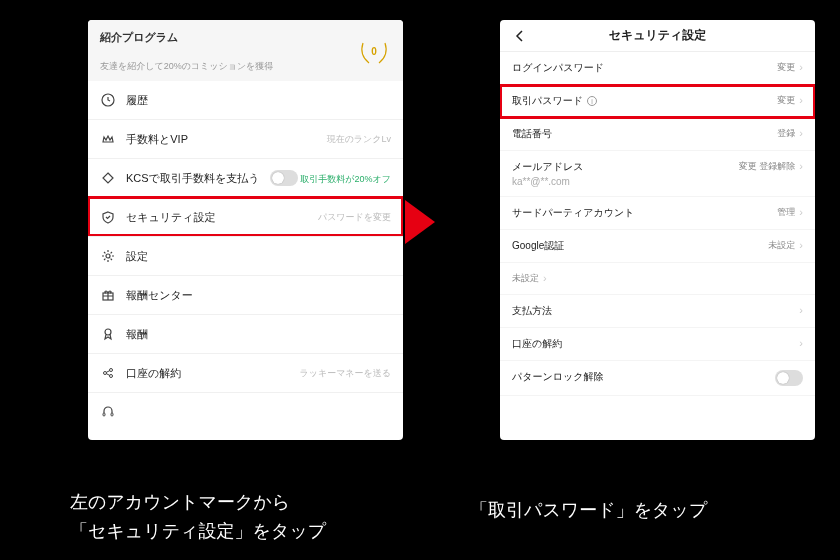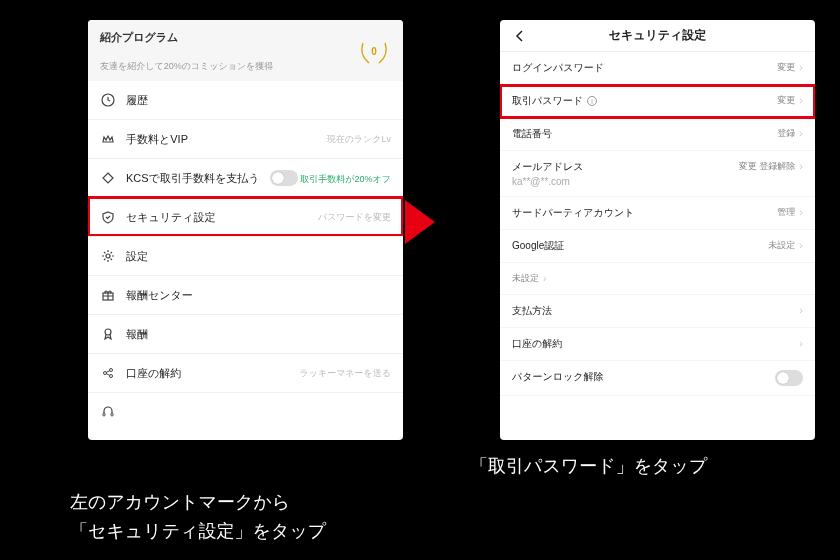--- a/index.html
+++ b/index.html
@@ -130,21 +130,21 @@
 
   .caption {
     position: absolute;
     color: #fff;
     font-size: 18px;
     line-height: 1.6;
     font-weight: 500;
     white-space: nowrap;
   }
   .caption-left { left: 70px; top: 488px; }
-  .caption-right { left: 470px; top: 452px; }
+  .caption-right { left: 470px; top: 496px; }
 </style>
 </head>
 <body>
 
 <div class="phone phone-left">
   <div class="referral-header">
     <div class="referral-text-block">
       <div class="referral-title">紹介プログラム</div>
       <div class="referral-sub">友達を紹介して20%のコミッションを獲得</div>
     </div>

